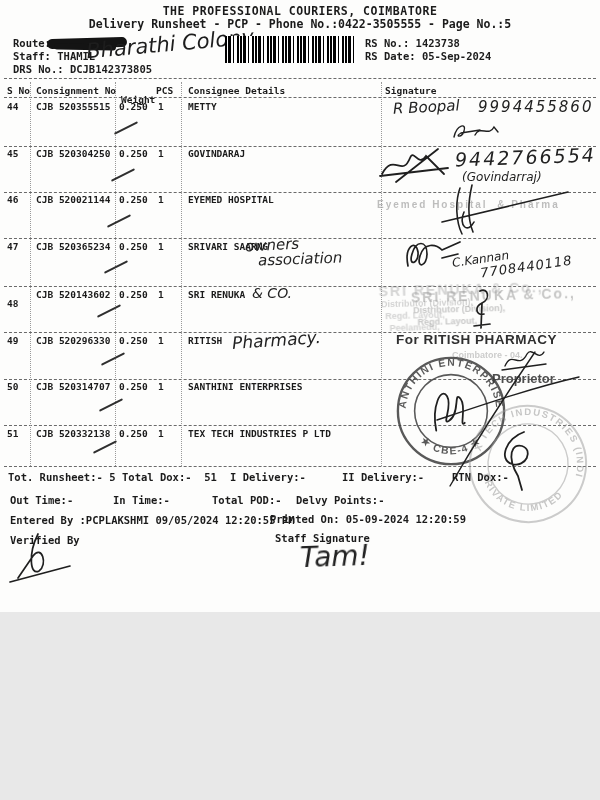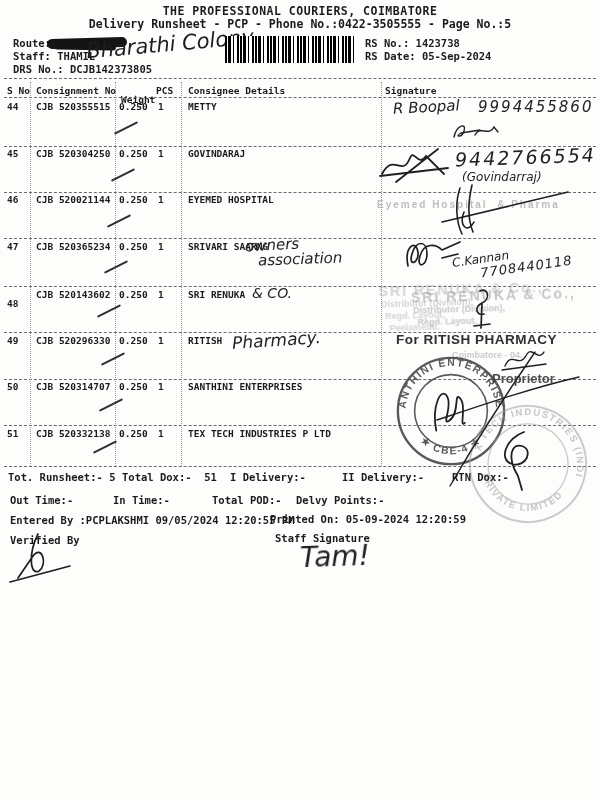--- a/index.html
+++ b/index.html
@@ -1,16 +1,16 @@
 <!DOCTYPE html>
 <html><head>
 <meta charset="utf-8">
 <style>
   html,body{margin:0;padding:0;background:#e8e8e8;}
-  .page{position:relative;width:600px;height:800px;background:#fdfdfc;overflow:hidden;
+  .page{position:relative;width:600px;height:612px;background:#fdfdfc;overflow:hidden;
         font-family:"DejaVu Sans Mono",monospace;color:#1b1b1b;}
   .abs{position:absolute;white-space:pre;}
   .mono{font-family:"DejaVu Sans Mono",monospace;font-weight:700;}
   .t10{font-size:10.5px;} .t9{font-size:9.5px;}
   .title{width:600px;text-align:center;top:4px;left:0;font-size:11.5px;letter-spacing:.5px;}
   .subtitle{width:600px;text-align:center;top:17px;left:0;font-size:11.5px;}
   .hline{position:absolute;left:4px;width:592px;border-top:1.6px dashed #6a6a6a;}
   .vline{position:absolute;top:82px;height:384px;border-left:1.5px dotted #9a9a9a;}
   .hw{font-family:"DejaVu Sans",sans-serif;font-style:italic;color:#222;}
   .tick{position:absolute;width:26px;height:2px;background:#2e2e2e;transform:rotate(-27deg);border-radius:2px;}

